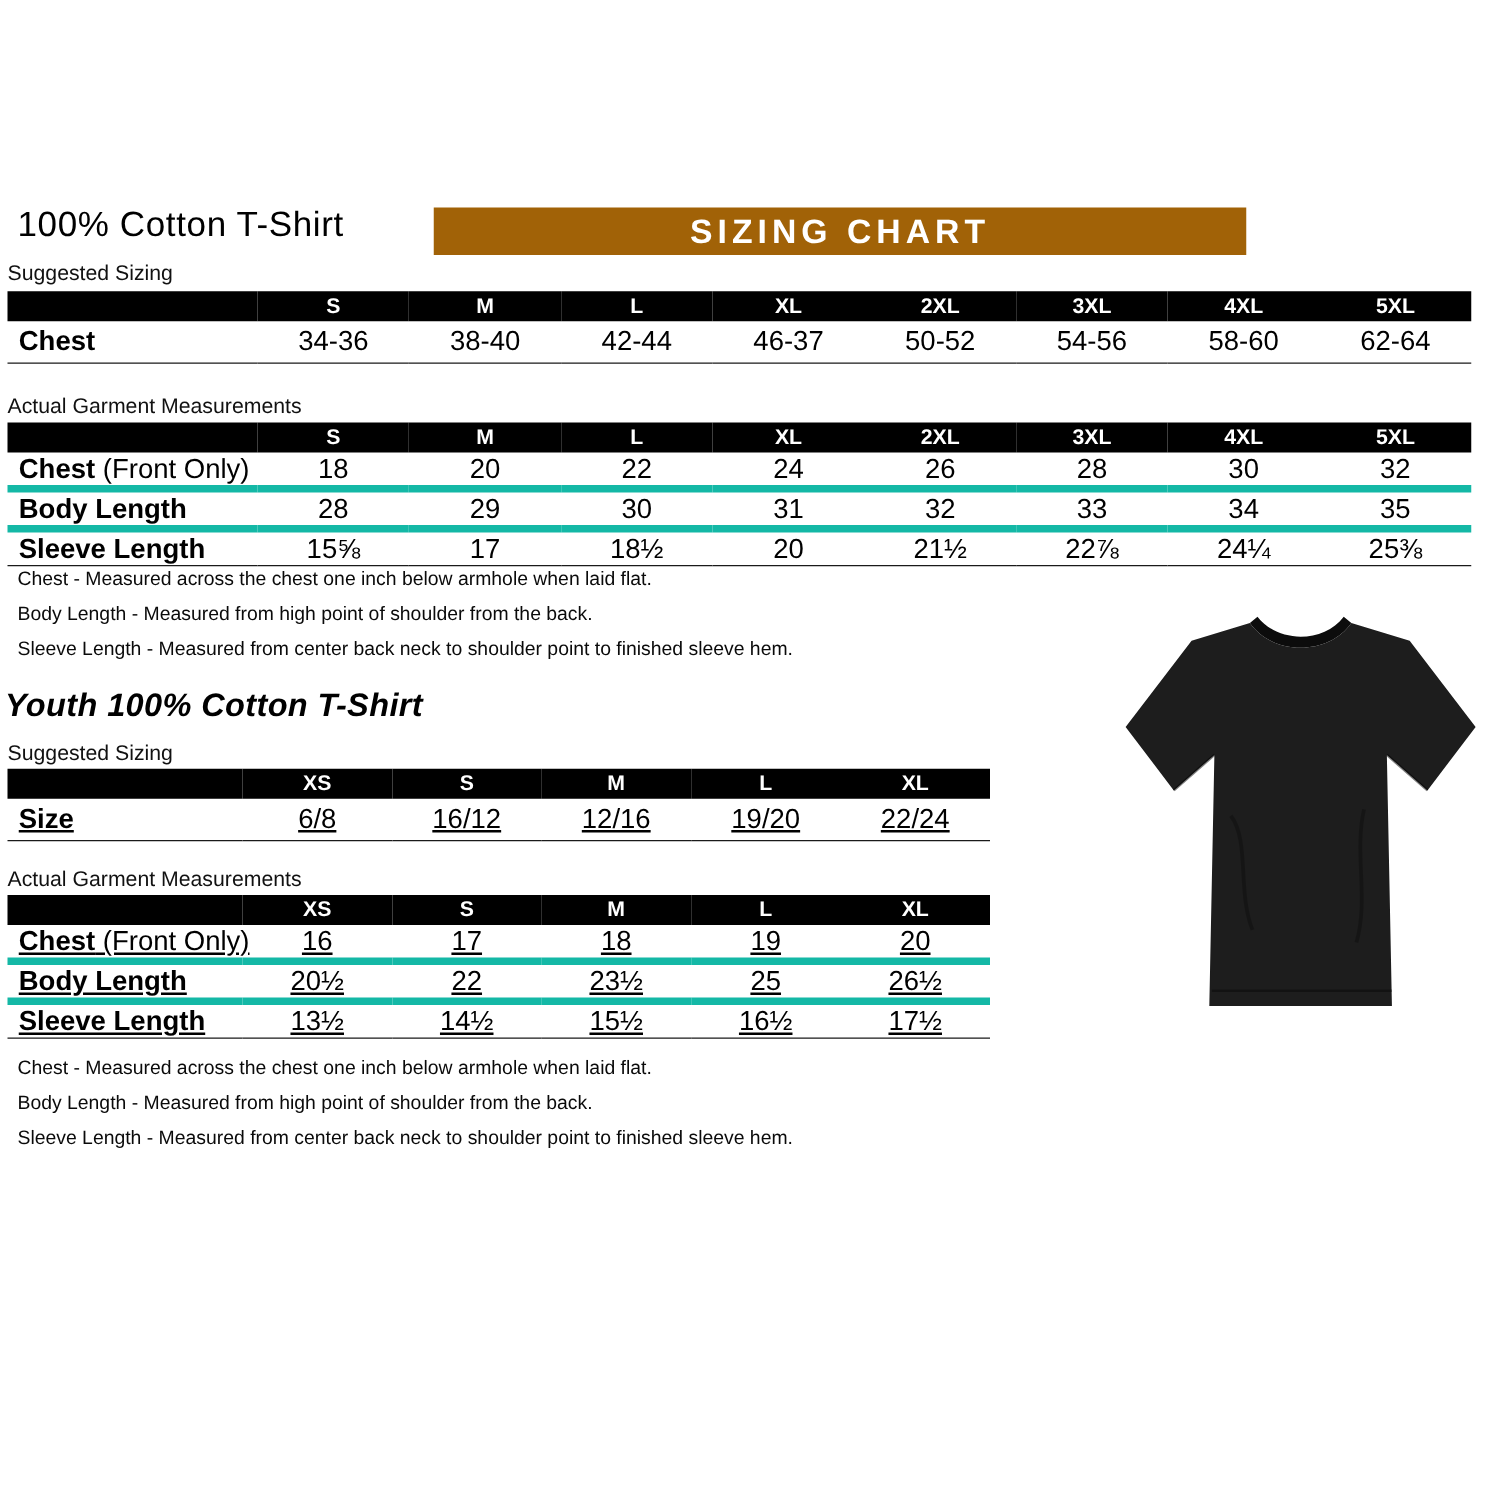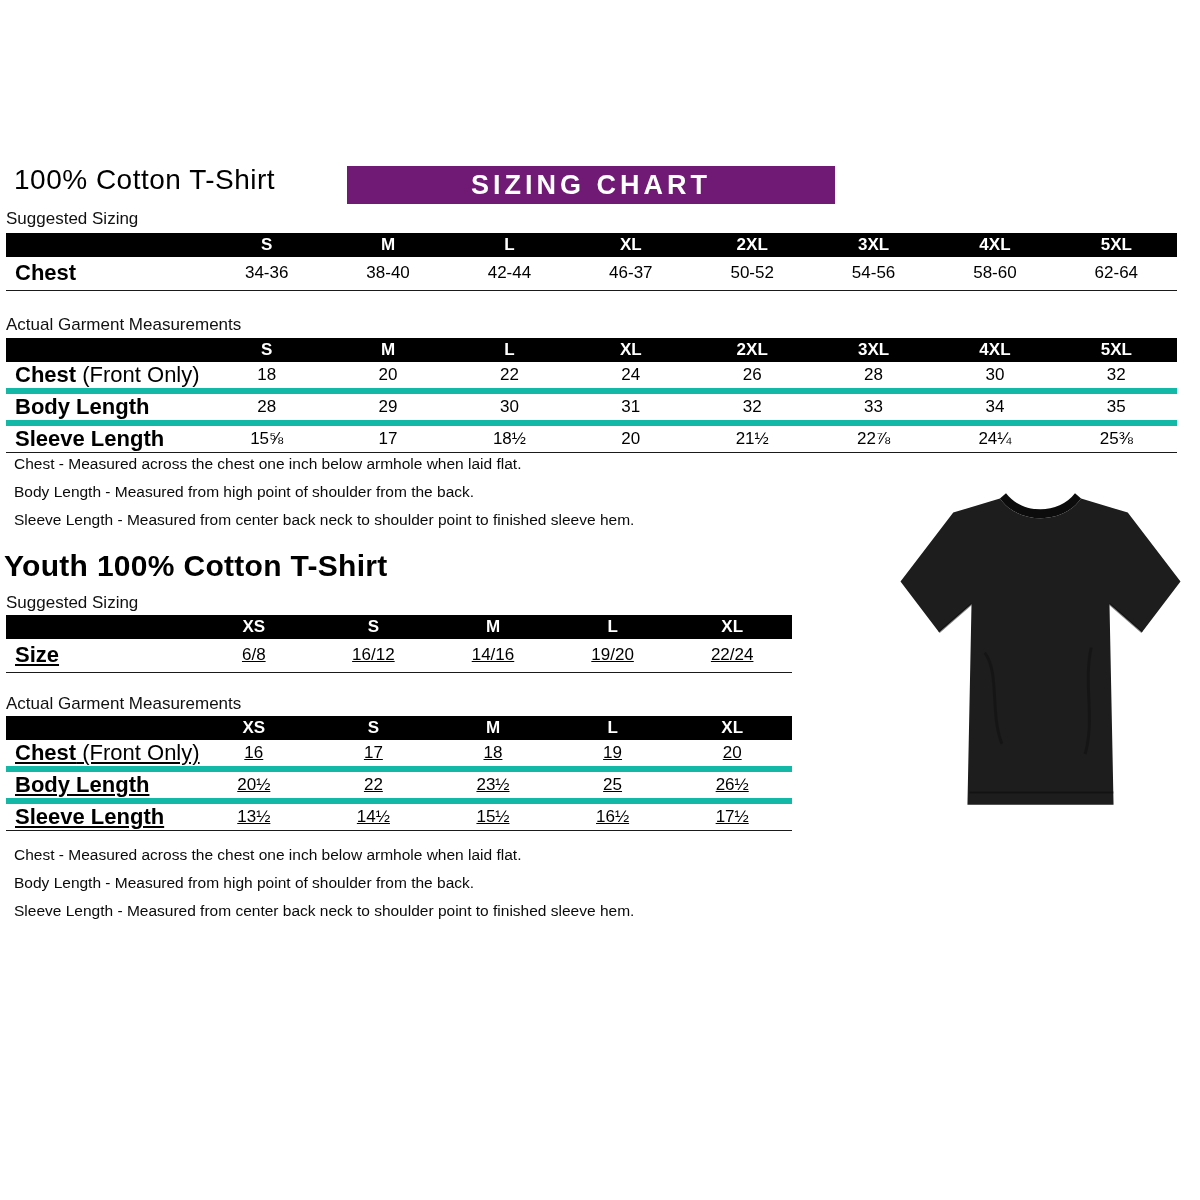--- a/index.html
+++ b/index.html
@@ -5,21 +5,21 @@
   * { margin:0; padding:0; box-sizing:border-box; }
   html,body { background:#ffffff; }
   body {
     width:1200px; height:1200px; position:relative; overflow:hidden;
     font-family:"Liberation Sans", sans-serif; color:#000;
   }
   .abs { position:absolute; }
 
   .title { left:14px; top:164px; font-size:28px; font-weight:normal; letter-spacing:0.5px; }
   .banner {
-    left:347px; top:166px; width:488px; height:38px; background:#701a75;
+    left:347px; top:166px; width:650px; height:38px; background:#a16207;
     color:#fff; font-size:27px; font-weight:bold; letter-spacing:4px;
     text-align:center; line-height:38px;
   }
 
   .sec { font-size:17px; color:#111; }
   .lbl-s1 { left:6px; top:209px; }
   .lbl-a1 { left:6px; top:315px; }
   .lbl-s2 { left:6px; top:593px; }
   .lbl-a2 { left:6px; top:694px; }
 
@@ -29,34 +29,34 @@
   table.adult .label-col { width:200px; }
   table.youth .label-col { width:188px; }
   .size-table thead th {
     background:#000; color:#fff; font-weight:bold; font-size:17px;
     height:24px; text-align:center; padding:0;
   }
   .size-table tbody tr { border-bottom:6px solid #14b8a6; }
   .size-table tbody tr:last-child { border-bottom:1px solid #1a1a1a; }
   .size-table.suggested tbody tr { height:33px; }
   .size-table.garment tbody tr { height:28px; }
-  .size-table tbody td { text-align:center; font-size:17px; }
+  .size-table tbody td { text-align:center; font-size:22px; }
   .size-table th.row-label { text-align:left; padding-left:9px; font-size:22px; font-weight:bold; white-space:nowrap; }
   .lbl-normal { font-weight:normal; }
 
   .t1 { left:6px; top:233px; }
   .t2 { left:6px; top:338px; }
   .t3 { left:6px; top:615px; }
   .t4 { left:6px; top:716px; }
 
   .notes p { font-size:15.5px; line-height:28px; color:#0a0a0a; }
   .n1 { left:14px; top:450px; }
   .n2 { left:14px; top:841px; }
 
-  .youth-title { left:4px; top:549px; font-size:30px; font-weight:bold; letter-spacing:0.3px; }
+  .youth-title { left:4px; top:549px; font-size:26px; font-weight:bold; letter-spacing:0.3px;font-style:italic; }
 
   .tshirt { left:888px; top:470px; width:305px; height:350px; }
 </style>
 </head>
 <body>
 
 <div class="page">
 
   <h1 class="abs title">100% Cotton T-Shirt</h1>
   <div class="abs banner">SIZING CHART</div>
@@ -161,21 +161,21 @@
           <th>M</th>
           <th>L</th>
           <th>XL</th>
         </tr>
       </thead>
       <tbody>
         <tr>
           <th class="row-label"><span>Size</span></th>
           <td>6/8</td>
           <td>16/12</td>
-          <td>14/16</td>
+          <td>12/16</td>
           <td>19/20</td>
           <td>22/24</td>
         </tr>
       </tbody>
     </table>
 
   <div class="abs sec lbl-a2">Actual Garment Measurements</div>
   <table class="abs size-table youth garment t4">
       <thead>
         <tr>

